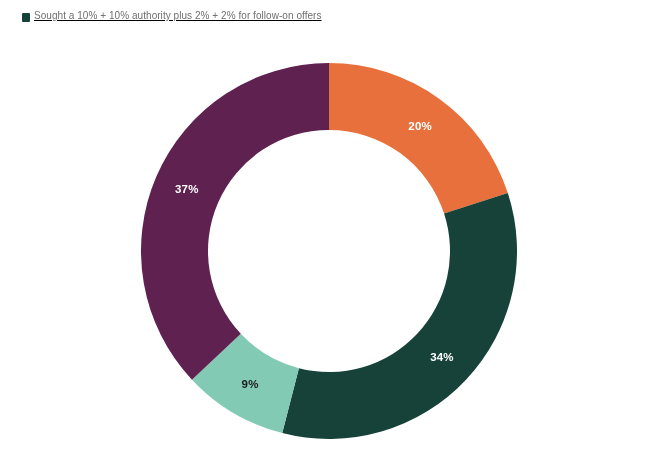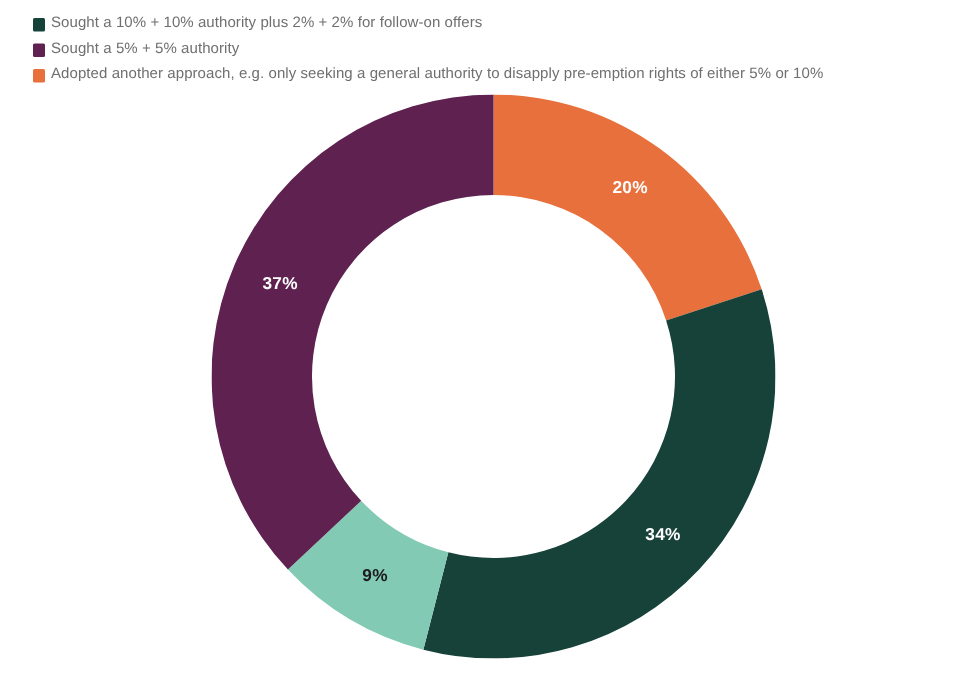--- a/index.html
+++ b/index.html
@@ -33,23 +33,24 @@
   }
   .legend-row {
     display: flex;
     flex-wrap: nowrap;
     align-items: center;
     height: 16px;
     margin-bottom: 1px;
   }
   .legend-item {
     display: flex;
-    align-items: center;
+    align-items: flex-end;
     white-space: nowrap;
     margin-right: 10px;
+    text-decoration: underline;
   }
   .legend-swatch {
     width: 8px;
     height: 9px;
     flex: 0 0 auto;
     margin-right: 4px;
     border-radius: 1px;
   }
   .legend-label {
     font-size: 10px;
@@ -86,30 +87,20 @@
 <div id="chart-root">
 
   <div class="legend">
       <div class="legend-row">
         <div class="legend-item">
           <span class="legend-swatch" style="background: rgb(23, 66, 58);"></span>
           <span class="legend-label">Sought a 10% + 10% authority plus 2% + 2% for follow-on offers</span>
         </div>
       </div>
       <div class="legend-row">
-        <div class="legend-item">
-          <span class="legend-swatch" style="background: rgb(94, 33, 80);"></span>
-          <span class="legend-label">Sought a 5% + 5% authority</span>
-        </div>
-      </div>
-      <div class="legend-row">
-        <div class="legend-item">
-          <span class="legend-swatch" style="background: rgb(232, 112, 60);"></span>
-          <span class="legend-label">Adopted another approach, e.g. only seeking a general authority to disapply pre-emption rights of either 5% or 10%</span>
-        </div>
       </div>
     </div>
 
   <div class="donut-wrap">
     <svg class="donut-svg" viewBox="0 0 376 376">
       <g id="donut-slices">
           <path d="M 188.00 0.00 A 188 188 0 0 1 366.80 129.90 L 303.08 150.61 A 121 121 0 0 0 188.00 67.00 Z" fill="#e8703c"></path>
           <path d="M 366.80 129.90 A 188 188 0 0 1 141.25 370.09 L 157.91 305.20 A 121 121 0 0 0 303.08 150.61 Z" fill="#17423a"></path>
           <path d="M 141.25 370.09 A 188 188 0 0 1 50.95 316.69 L 99.79 270.83 A 121 121 0 0 0 157.91 305.20 Z" fill="#82cab3"></path>
           <path d="M 50.95 316.69 A 188 188 0 0 1 188.00 0.00 L 188.00 67.00 A 121 121 0 0 0 99.79 270.83 Z" fill="#5e2150"></path>

